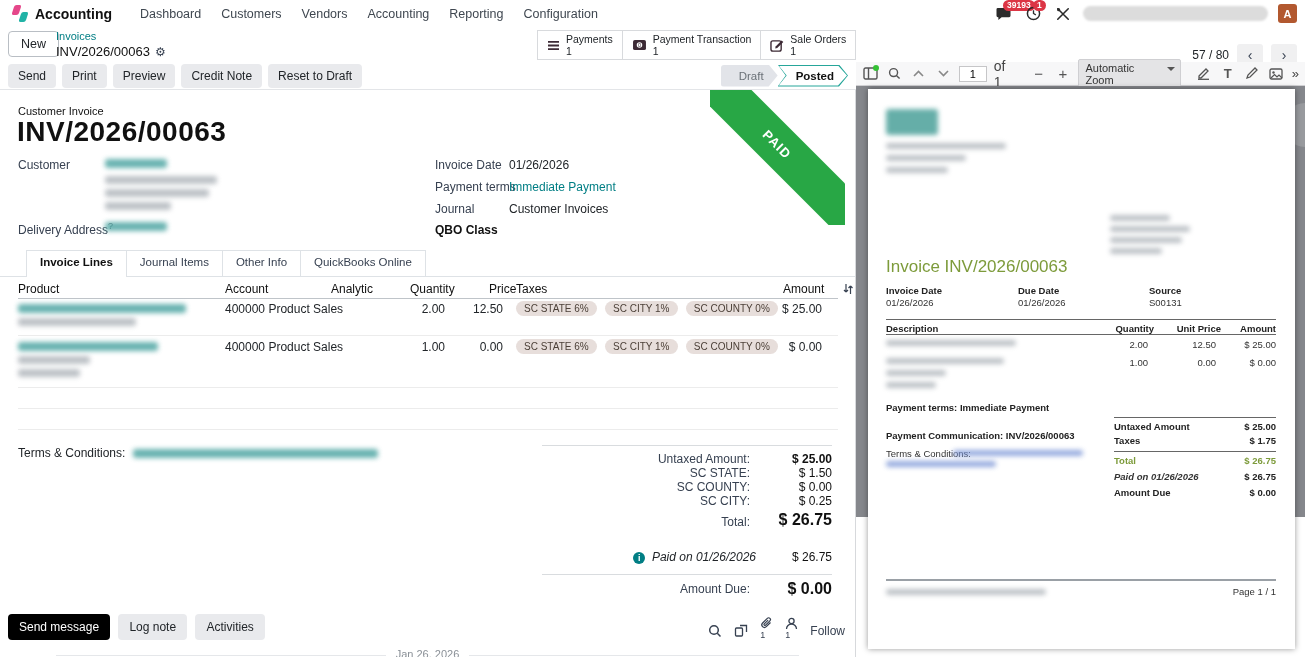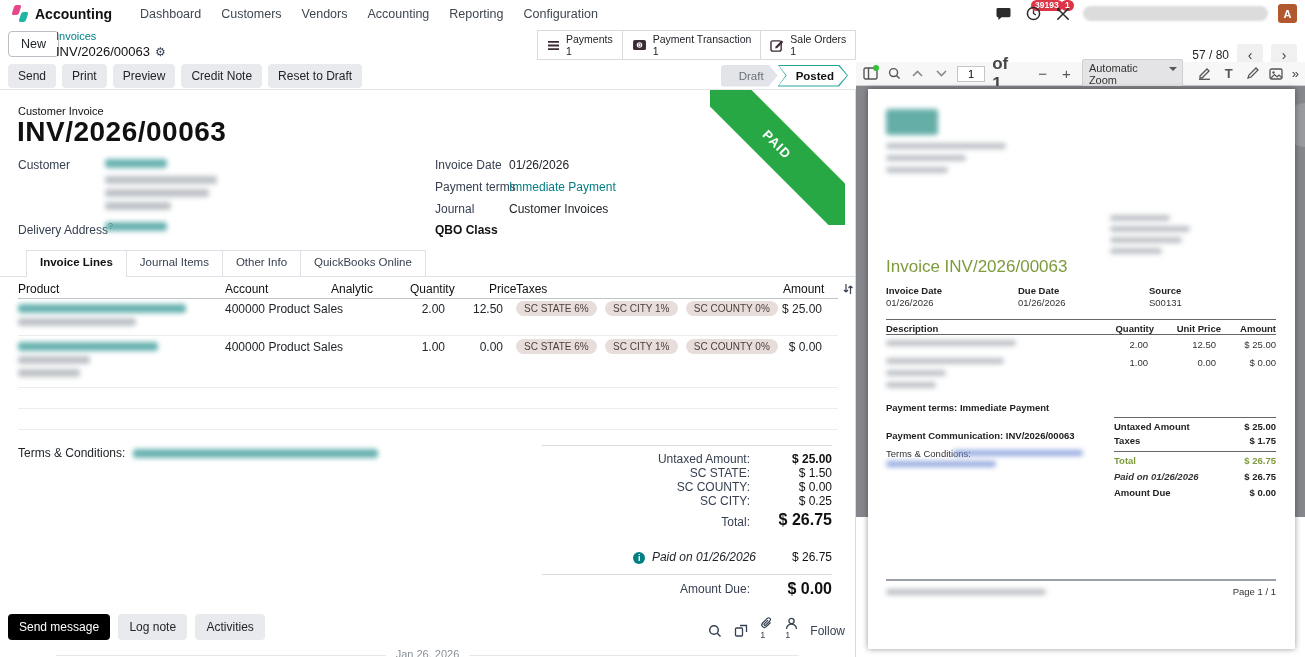--- a/index.html
+++ b/index.html
@@ -9,21 +9,21 @@
   
   .navbar { position:absolute; left:0; top:0; width:1305px; height:27px; background:#fff; display:flex; align-items:center; padding:0 8px; }
   .logo { width:17px; height:17px; position:relative; margin:0 6px 0 4px; }
   .logo i { position:absolute; width:7px; height:10px; border-radius:2px; }
   .logo .l1 { background:#e5478a; left:1px; top:0; transform:skewX(-18deg); }
   .logo .l2 { background:#21b3a6; left:8px; top:7px; transform:skewX(-18deg); }
   .app-name { font-weight:bold; font-size:14px; color:#111; margin-right:18px; }
   .nav-item { padding:0 10px; color:#3f4750; font-size:12.5px; cursor:pointer; }
   .nav-right { margin-left:auto; display:flex; align-items:center; gap:10px; }
   .ico-btn { position:relative; width:20px; height:20px; display:flex; align-items:center; justify-content:center; }
-  .badge { position:absolute; top:-4px; left:10px; background:#dc3545; color:#fff; font-size:8.5px; font-weight:bold; border-radius:8px; padding:1px 4px; line-height:1.1;margin-left:28px; }
+  .badge { position:absolute; top:-4px; left:10px; background:#dc3545; color:#fff; font-size:8.5px; font-weight:bold; border-radius:8px; padding:1px 4px; line-height:1.1; }
   .nav-search-blur { width:185px; height:15px; background:#dcdcdc; border-radius:8px; filter:blur(1.2px); }
   .avatar { width:19px; height:19px; background:#b2582f; color:#fff; border-radius:3px; font-weight:bold; font-size:11px; display:flex; align-items:center; justify-content:center; }
 
   
   .control-row { position:absolute; left:0; top:27px; width:1305px; height:35px; background:#fff; }
   .btn-new { position:absolute; left:8px; top:4px; padding:5px 12px; background:#fff; border:1px solid #b9bec4; border-radius:4px; font-size:12.5px; color:#212529; cursor:pointer; }
   .crumbs { position:absolute; left:56px; top:2px; line-height:1.25; }
   .crumb-parent { color:#017e84; font-size:11px; cursor:pointer; }
   .crumb-current { color:#111; font-size:13px; display:flex; align-items:center; gap:5px; }
   .gear { font-size:12px; color:#374151; cursor:pointer; }
@@ -93,21 +93,21 @@
   .sup-n { font-size:9px; vertical-align:super; color:#374151; }
   .follow { font-size:12px; color:#374151; cursor:pointer; }
   .date-div { position:absolute; left:0; right:0; top:40px; text-align:center; color:#8a9097; font-size:11px; }
   .date-div::before, .date-div::after { content:""; display:inline-block; width:330px; height:1px; background:#e5e7ea; vertical-align:middle; margin:0 10px; }
 
   
   .pdf-toolbar { position:absolute; left:856px; top:62px; width:449px; height:24px; background:#f7f7f8; border-bottom:1px solid #d0d0d3; display:flex; align-items:center; padding:0 6px; gap:7px; color:#444; }
   .pt-ico { width:18px; height:18px; display:flex; align-items:center; justify-content:center; cursor:pointer; position:relative; }
   .green-dot { position:absolute; top:0; right:0; width:6px; height:6px; border-radius:50%; background:#35c135; }
   .page-input { width:28px; height:16px; border:1px solid #c6c6c8; background:#fff; text-align:center; font-size:11px; }
-  .of-label { font-size:17px; color:#444;font-weight:bold; }
+  .of-label { font-size:14px; color:#444; }
   .zoom-sel { background:#e4e4e6; border:1px solid #cfcfd2; border-radius:2px; font-size:11px; padding:2px 18px 2px 6px; position:relative; cursor:pointer; color:#333; }
   .zoom-sel::after { content:""; position:absolute; right:5px; top:7px; border:4px solid transparent; border-top-color:#555; }
   .pt-spacer { flex:1; }
   .dbl-chev { font-size:13px; color:#444; cursor:pointer; }
 
   .pdf-viewport { position:absolute; left:856px; top:86px; width:449px; height:431px; background:#85878c; }
   .pdf-page { position:absolute; left:12px; top:3px; width:427px; height:560px; background:#fff; box-shadow:0 0 6px rgba(0,0,0,.4); font-size:9.5px; color:#333; }
   .float-handle { position:absolute; right:0; top:17px; width:22px; height:44px; background:#9b9da1; border-radius:22px 0 0 22px; opacity:.85; cursor:pointer; }
 
   .pp { position:absolute; }

